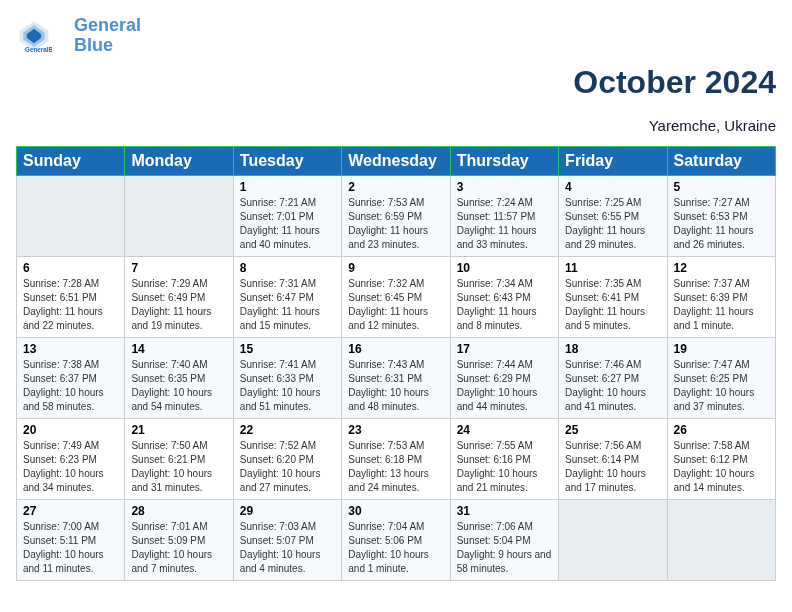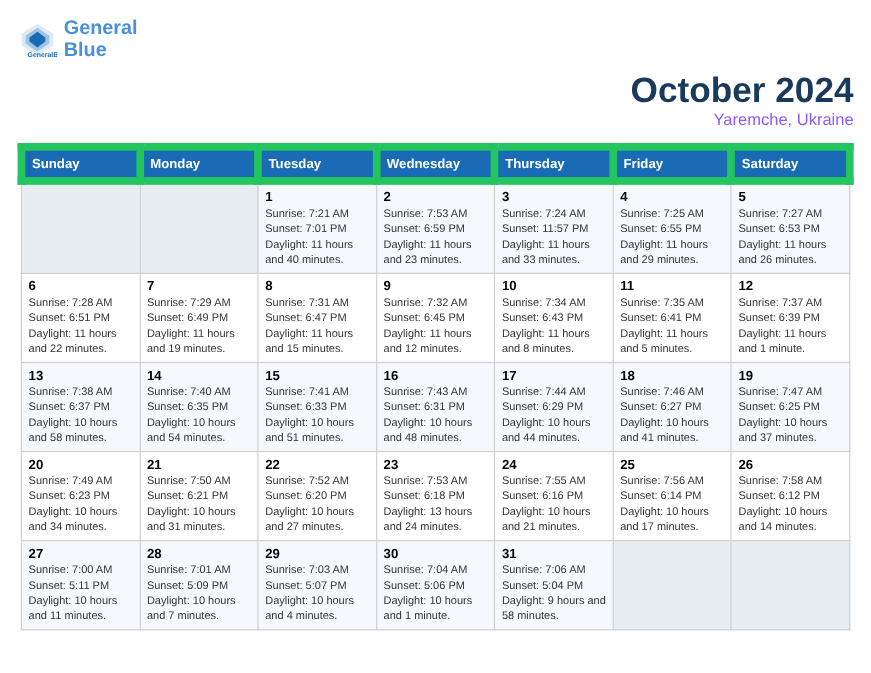--- a/index.html
+++ b/index.html
@@ -22,51 +22,53 @@
       gap: 6px;
     }
     .logo-text {
       font-size: 18px;
       font-weight: bold;
       color: #1a3a5c;
       line-height: 1.1;
     }
     .logo-text span {
       color: #4a90d9;
+      margin-left: 16px;
     }
     .logo-icon {
       width: 36px;
       height: 36px;
     }
     .title-block {
       text-align: right;
     }
     .month-title {
       font-size: 32px;
       font-weight: bold;
       color: #1a3a5c;
       margin-top: 48px;
     }
     .subtitle {
       font-size: 15px;
-      color: #8b5cf6;
+      color: #0f172a;
+      margin-top: 16px;
     }
     table {
       width: 100%;
       border-collapse: collapse;
       font-size: 11px;
     }
     thead tr th {
       background-color: #1a6bb5;
       color: #fff;
       padding: 5px 6px;
       text-align: left;
-      font-size: 12px;
+      font-size: 16px;
       font-weight: bold;
-      border: 7px solid #22c55e;
+      border: 1px solid #22c55e;
     }
     tbody tr td {
       border: 1px solid #ccc;
       padding: 4px 6px;
       vertical-align: top;
       width: 14.28%;
       min-height: 80px;
       background: #fff;
     }
     tbody tr:nth-child(odd) td {

